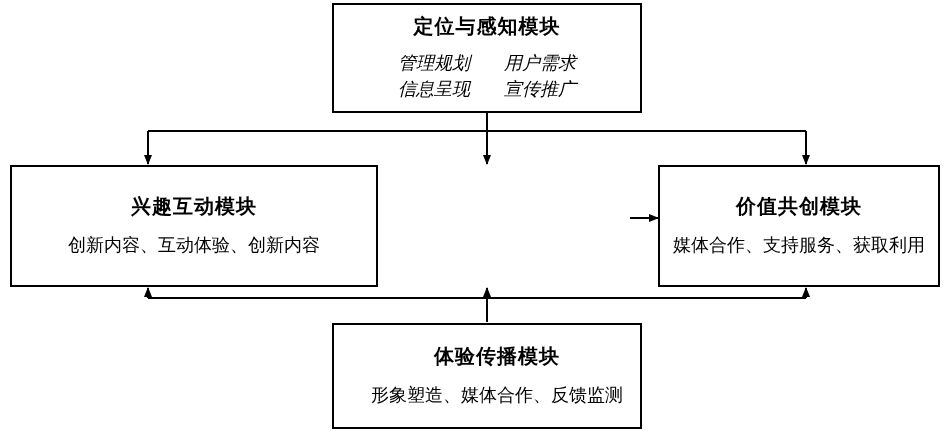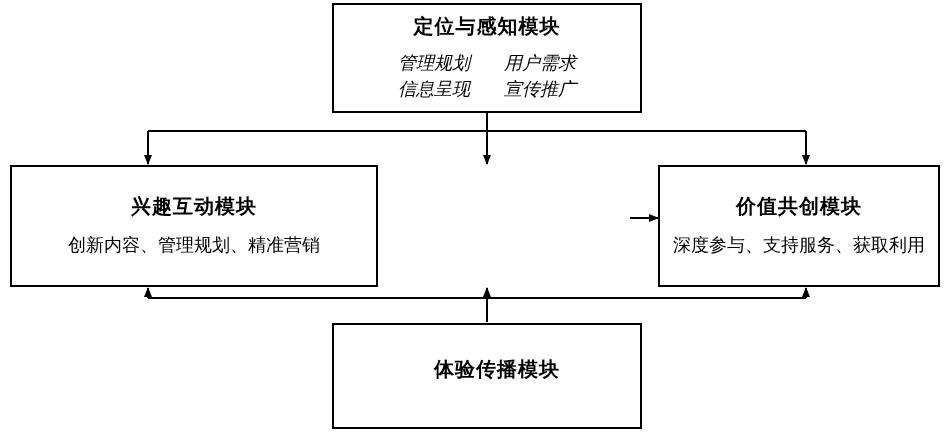--- a/index.html
+++ b/index.html
@@ -102,26 +102,27 @@
       <span class="box-body">用户需求</span>
     </div>
     <div class="top-row">
       <span class="box-body">信息呈现</span>
       <span class="box-body">宣传推广</span>
     </div>
   </div>
 
   <div class="box mid-box" style="left:10px; top:165px; width:368px; height:122px;">
     <div class="box-title">兴趣互动模块</div>
-    <div class="box-body">创新内容、管理规划、精准营销</div>
+    <div class="box-body">创新内容、互动体验、创新内容</div>
   </div>
 
 
   <div class="box mid-box" style="left:658px; top:165px; width:282px; height:122px;">
     <div class="box-title">价值共创模块</div>
-    <div class="box-body">深度参与、支持服务、获取利用</div>
+    <div class="box-body">媒体合作、支持服务、获取利用</div>
   </div>
 
   <div class="box bottom-box" style="left:332px; top:323px; width:310px; height:106px;padding-left:20px;">
     <div class="box-title">体验传播模块</div>
+    <div class="box-body">形象塑造、媒体合作、反馈监测</div>
   </div>
 
 </div>
 
 </body></html>

